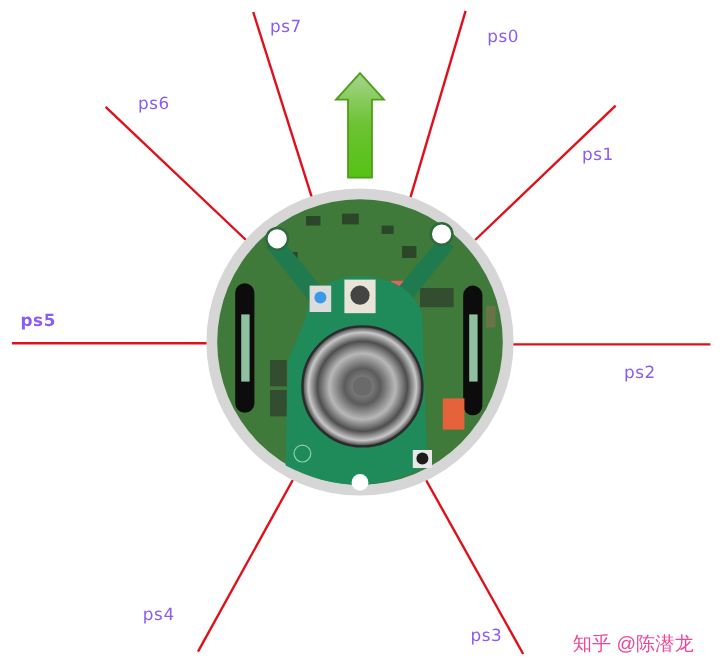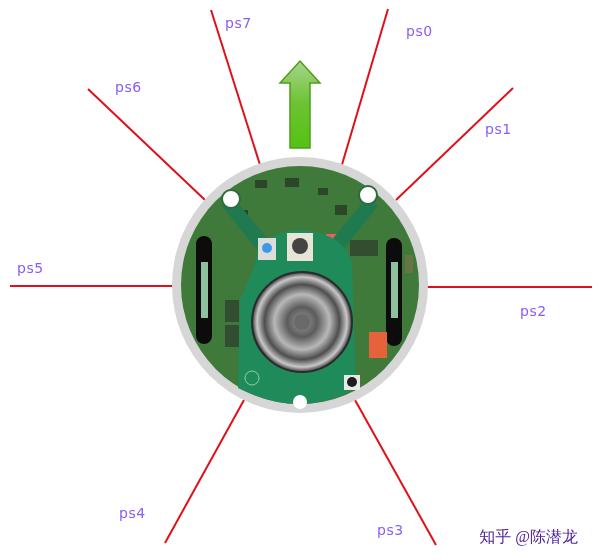--- a/index.html
+++ b/index.html
@@ -1,19 +1,19 @@
 <!DOCTYPE html>
 <html><head>
 <meta charset="utf-8">
 <style>
   html, body { margin:0; padding:0; background:#ffffff; }
   body { width:600px; height:560px; position:relative; overflow:hidden; font-family:"DejaVu Sans", sans-serif; }
   svg.diagram { position:absolute; left:0; top:0; }
   .lbl { position:absolute; color:#8b5cf6; font-size:14px; line-height:22px; letter-spacing:0.5px; white-space:nowrap; }
-  .watermark { position:absolute; right:22px; bottom:12px; color:#4c1d95; font-size:16px; font-family:Liberation Serif, serif; white-space:nowrap; }
+  .watermark { position:absolute; right:22px; bottom:12px; color:#ec4899; font-size:16px; font-family:Liberation Sans, sans-serif; white-space:nowrap; }
 </style>
 </head>
 <body>
 
 <svg class="diagram" width="600" height="560" viewBox="0 0 600 560">
   <defs>
     <linearGradient id="arrowGrad" x1="0" y1="0" x2="0" y2="1">
       <stop offset="0" stop-color="#a6d48a"></stop>
       <stop offset="0.5" stop-color="#6cc232"></stop>
       <stop offset="1" stop-color="#55c214"></stop>
@@ -88,19 +88,19 @@
 
     <circle cx="300" cy="402" r="7" fill="#ffffff"></circle>
 
     <circle cx="252" cy="378" r="7" fill="none" stroke="#8fd0a8" stroke-width="1"></circle>
   </g>
 </svg>
 
 <div class="lbl" style="left:406px;top:20px;">ps0</div>
 <div class="lbl" style="left:475px;top:118px;margin-left:10px;">ps1</div>
 <div class="lbl" style="left:520px;top:300px;">ps2</div>
-<div class="lbl" style="left:377px;top:519px;">ps3</div>
+<div class="lbl" style="left:392px;top:519px;">ps3</div>
 <div class="lbl" style="left:119px;top:502px;">ps4</div>
-<div class="lbl" style="left:17px;top:257px;">ps5</div>
+<div class="lbl" style="left:17px;top:257px;font-weight:bold;">ps5</div>
 <div class="lbl" style="left:115px;top:76px;">ps6</div>
 <div class="lbl" style="left:225px;top:12px;">ps7</div>
 
 <div class="watermark">知乎 @陈潜龙</div>
 
 </body></html>

